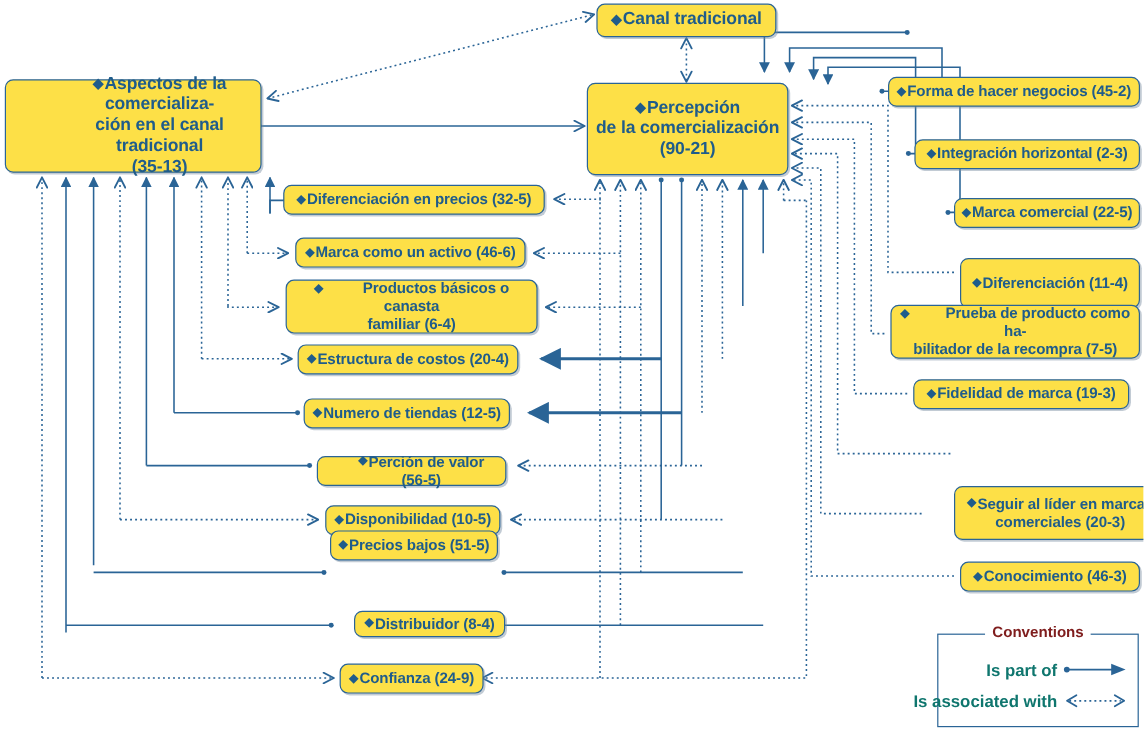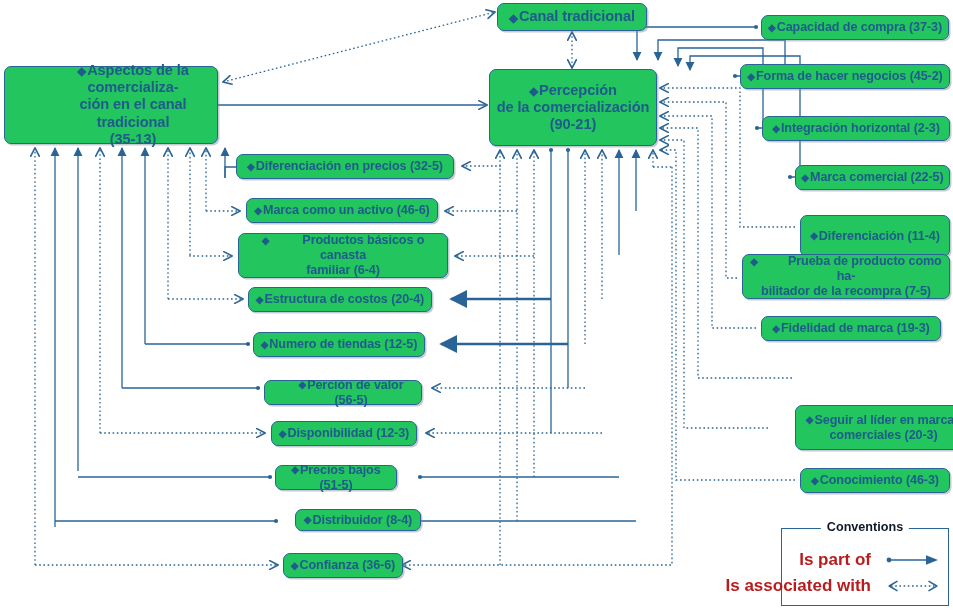--- a/index.html
+++ b/index.html
@@ -19,21 +19,21 @@
     position:absolute;
     left:0; top:0;
     width:953px; height:613px;
     pointer-events:none;
   }
   .node{
     position:absolute;
     box-sizing:border-box;
     border:1.4px solid #2A6496;
     border-radius:7px;
-    background:#22c55e;
+    background:#fde047;
     color:#1F5C8B;
     display:flex;
     align-items:center;
     justify-content:center;
     text-align:center;
     line-height:1.18;
     font-weight:700;
     letter-spacing:-0.1px;
     box-shadow:1.5px 1.5px 0 rgba(120,140,160,0.45);
     z-index:5;
@@ -53,34 +53,34 @@
     background:#ffffff;
     z-index:6;
   }
   .legend-title{
     position:absolute;
     top:-9px;
     left:50%;
     transform:translateX(-50%);
     background:#ffffff;
     padding:0 6px;
-    color:#0f172a;
+    color:#7f1d1d;
     font-weight:700;
     font-size:12.6px;
     white-space:nowrap;
   }
   .legend-row{
     position:absolute;
     right:8px;
     display:flex;
     align-items:center;
-    gap:15px;
-    color:#b91c1c;
+    gap:5px;
+    color:#0f766e;
     font-weight:700;
-    font-size:17px;
+    font-size:14px;
     white-space:nowrap;
   }
   .legend-row .lg-txt{line-height:1;}
   .legend-row svg{display:block;}
 </style>
 </head>
 <body>
 
 <div id="canvas">
 
@@ -233,38 +233,35 @@
 
   <div class="node n-small" style="left:253px; top:332px; width:172px; height:25px;">
     <span class="node-lbl"><span class="bullet">◆</span><span>Numero de tiendas (12-5)</span></span>
   </div>
 
   <div class="node n-small" style="left:264px; top:380px; width:158px; height:25px;padding-left:16px;">
     <span class="node-lbl"><span class="bullet">◆</span><span>Perción de valor (56-5)</span></span>
   </div>
 
   <div class="node n-small" style="left:271px; top:421px; width:146px; height:25px;">
-    <span class="node-lbl"><span class="bullet">◆</span><span>Disponibilidad (12-3)</span></span>
-  </div>
-
-  <div class="node n-small" style="left:275px; top:465px; width:122px; height:25px;">
+    <span class="node-lbl"><span class="bullet">◆</span><span>Disponibilidad (10-5)</span></span>
+  </div>
+
+  <div class="node n-small" style="left:275px; top:442px; width:140px; height:25px;">
     <span class="node-lbl"><span class="bullet">◆</span><span>Precios bajos (51-5)</span></span>
   </div>
 
   <div class="node n-small" style="left:295px; top:509px; width:126px; height:22px;">
     <span class="node-lbl"><span class="bullet">◆</span><span>Distribuidor (8-4)</span></span>
   </div>
 
   <div class="node n-small" style="left:283px; top:553px; width:120px; height:25px;">
-    <span class="node-lbl"><span class="bullet">◆</span><span>Confianza (36-6)</span></span>
-  </div>
-
-  <div class="node n-small" style="left:761px; top:15px; width:188px; height:25px;">
-    <span class="node-lbl"><span class="bullet">◆</span><span>Capacidad de compra (37-3)</span></span>
-  </div>
+    <span class="node-lbl"><span class="bullet">◆</span><span>Confianza (24-9)</span></span>
+  </div>
+
 
   <div class="node n-small" style="left:740px; top:64px; width:210px; height:25px;">
     <span class="node-lbl"><span class="bullet">◆</span><span>Forma de hacer negocios (45-2)</span></span>
   </div>
 
   <div class="node n-small" style="left:762px; top:116px; width:188px; height:25px;">
     <span class="node-lbl"><span class="bullet">◆</span><span>Integración horizontal (2-3)</span></span>
   </div>
 
   <div class="node n-small" style="left:795px; top:165px; width:155px; height:25px;">

